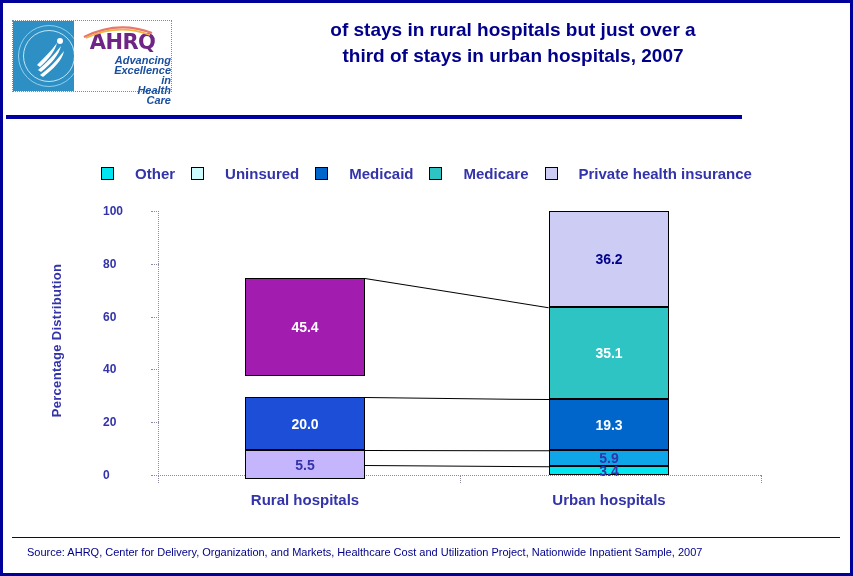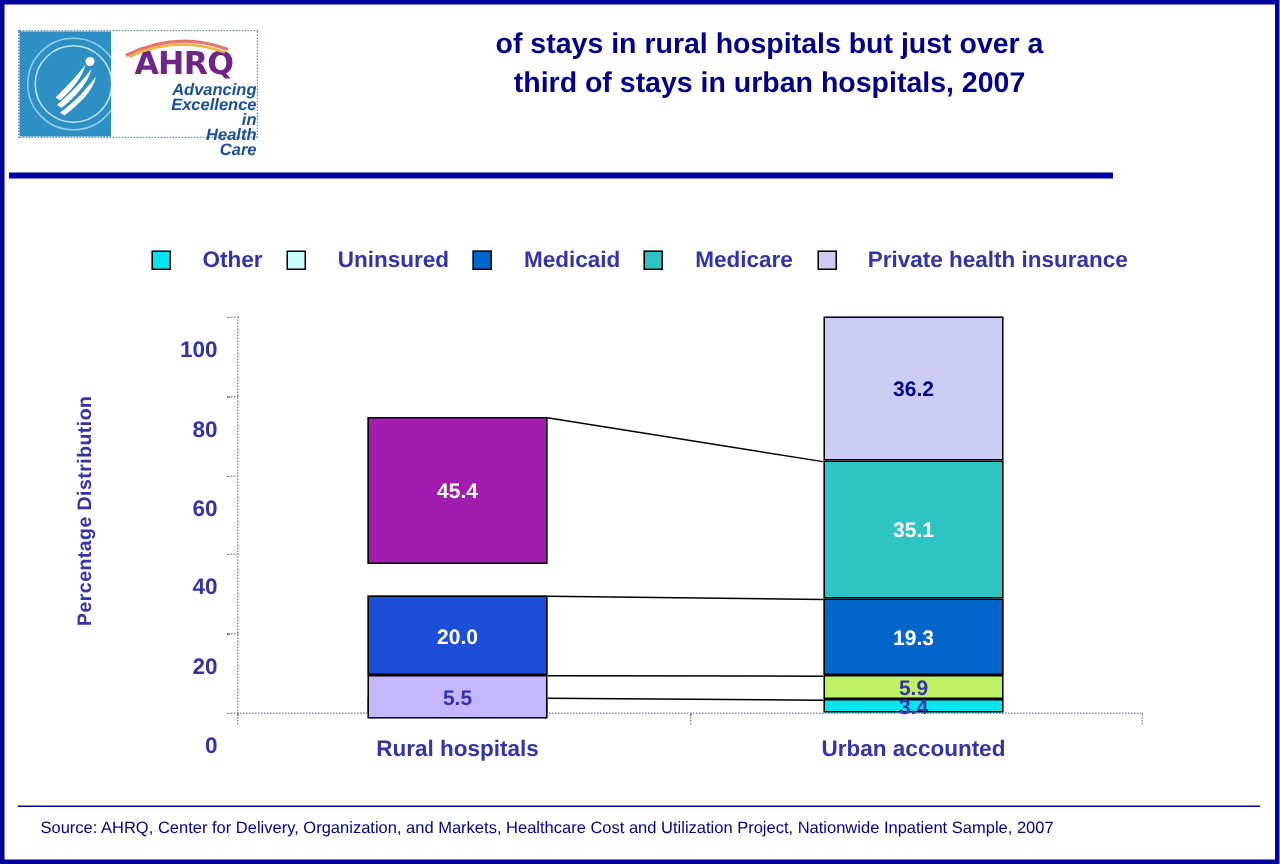--- a/index.html
+++ b/index.html
@@ -162,27 +162,26 @@
     color: #3333AA;
     font-size: 13px;
     font-weight: bold;
     font-family: "Liberation Sans", sans-serif;
     letter-spacing: 0.3px;
   }
   .ytick-label {
     position: absolute;
     right: 0;
     width: 42px;
-    text-align: right;
+    text-align: left;
     color: #3333AA;
-    font-size: 15px;
+    font-size: 12px;
     font-weight: bold;
     font-family: "Liberation Sans", sans-serif;
     line-height: 14px;
-    margin-top: 23px;
   }
   #ytick-col {
     position: absolute;
     left: 92px;
     top: 0; width: 50px; height: 570px;
   }
   #yaxis-line {
     position: absolute;
     left: 155px;
     top: 208px;
@@ -372,35 +371,35 @@
             <span class="seg-value" style="color: rgb(255, 255, 255);">20.0</span>
           </div>
           <div class="seg" style="top: 66.528px; height: 98px; background: #a21caf;">
             <span class="seg-value" style="color: rgb(255, 255, 255);">45.4</span>
           </div>
         </div>
         <div class="bar" style="left: 546px; top: 208px; height: 264px;">
           <div class="seg" style="top: 255.024px; height: 8.976px; background: rgb(0, 229, 240);">
             <span class="seg-value" style="color: rgb(51, 51, 170);">3.4</span>
           </div>
-          <div class="seg" style="top: 239.448px; height: 15.576px; background: #bef264;">
+          <div class="seg" style="top: 239.448px; height: 15.576px; background: #0ea5e9;">
             <span class="seg-value" style="color: rgb(51, 51, 170);">5.9</span>
           </div>
           <div class="seg" style="top: 188.496px; height: 50.952px; background: rgb(0, 102, 204);">
             <span class="seg-value" style="color: rgb(255, 255, 255);">19.3</span>
           </div>
           <div class="seg" style="top: 95.832px; height: 92.664px; background: rgb(46, 196, 196);">
             <span class="seg-value" style="color: rgb(255, 255, 255);">35.1</span>
           </div>
           <div class="seg" style="top: 0.264px; height: 95.568px; background: rgb(204, 204, 245);">
             <span class="seg-value" style="color: rgb(0, 0, 139);">36.2</span>
           </div>
         </div>
       </div>
     <div id="xcats">
         <div class="xcat-label" style="left: 192px;">Rural hospitals</div>
-        <div class="xcat-label" style="left: 496px;">Urban accounted</div>
+        <div class="xcat-label" style="left: 496px;">Urban hospitals</div>
       </div>
   </div>
 
   <div id="source-rule"></div>
   <div id="source-text">Source: AHRQ, Center for Delivery, Organization, and Markets, Healthcare Cost and Utilization Project, Nationwide Inpatient Sample, 2007</div>
 </div>
 
 </body></html>

